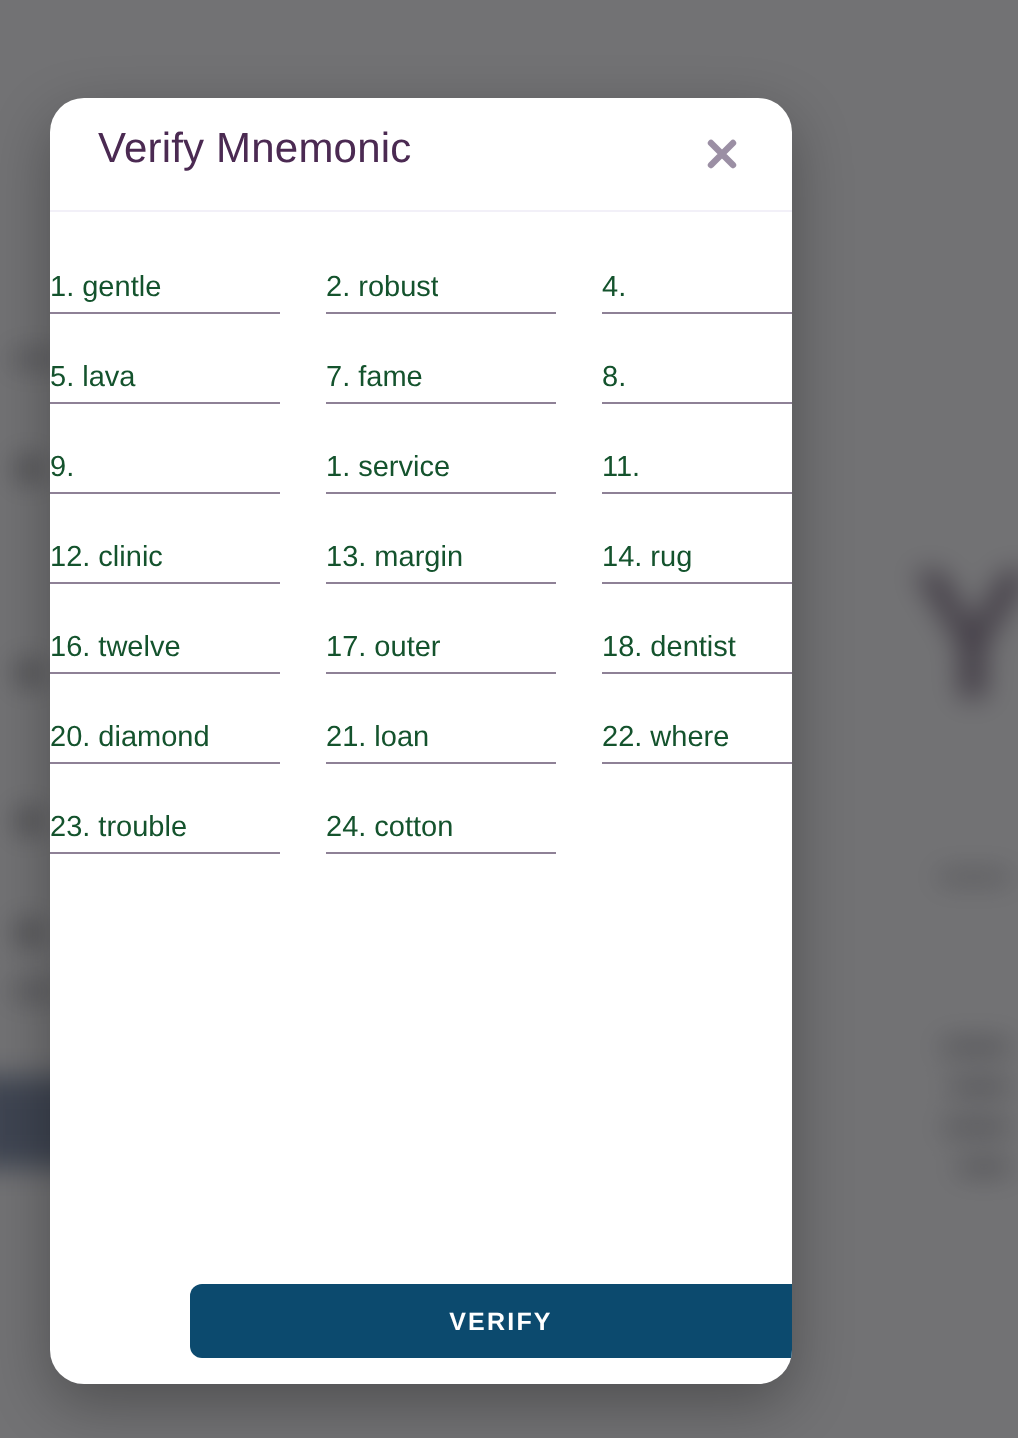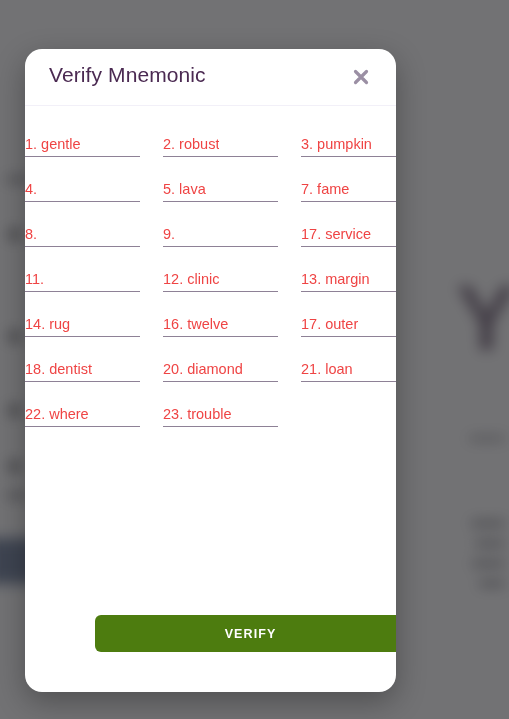--- a/index.html
+++ b/index.html
@@ -126,35 +126,35 @@
   .word-cell {
     height: 25px;
     border-bottom: 1.4px solid #8e8196;
     display: flex;
     align-items: flex-end;
     box-sizing: border-box;
     cursor: text;
   }
   .word-text {
     font-size: 14.5px;
-    color: #ef4444;
+    color: #14532d;
     white-space: nowrap;
     overflow: hidden;
     line-height: 19px;
     padding-bottom: 2px;
   }
 
   
   #verify-btn {
     position: absolute;
     left: 70px;
-    top: 566px;
+    top: 593px;
     width: 311px;
     height: 37px;
-    background: #4d7c0f;
+    background: #0c4a6e;
     border: none;
     border-radius: 6px;
     color: #ffffff;
     font-size: 12.5px;
     font-weight: 700;
     letter-spacing: 1.1px;
     font-family: "Liberation Sans", sans-serif;
     cursor: pointer;
   }
 </style>
@@ -192,39 +192,36 @@
 
 
   <div id="word-grid">
     <div class="word-cell">
         <span class="word-text">1. gentle</span>
       </div>
     <div class="word-cell">
         <span class="word-text">2. robust</span>
       </div>
     <div class="word-cell">
-        <span class="word-text">3. pumpkin</span>
-      </div>
-    <div class="word-cell">
         <span class="word-text">4.</span>
       </div>
     <div class="word-cell">
         <span class="word-text">5. lava</span>
       </div>
     <div class="word-cell">
         <span class="word-text">7. fame</span>
       </div>
     <div class="word-cell">
         <span class="word-text">8.</span>
       </div>
     <div class="word-cell">
         <span class="word-text">9.</span>
       </div>
     <div class="word-cell">
-        <span class="word-text">17. service</span>
+        <span class="word-text">1. service</span>
       </div>
     <div class="word-cell">
         <span class="word-text">11.</span>
       </div>
     <div class="word-cell">
         <span class="word-text">12. clinic</span>
       </div>
     <div class="word-cell">
         <span class="word-text">13. margin</span>
       </div>
@@ -244,17 +241,20 @@
         <span class="word-text">20. diamond</span>
       </div>
     <div class="word-cell">
         <span class="word-text">21. loan</span>
       </div>
     <div class="word-cell">
         <span class="word-text">22. where</span>
       </div>
     <div class="word-cell">
         <span class="word-text">23. trouble</span>
+      </div>
+    <div class="word-cell">
+        <span class="word-text">24. cotton</span>
       </div>
   </div>
 
   <button id="verify-btn">VERIFY</button>
 </div>
 
 </body></html>

